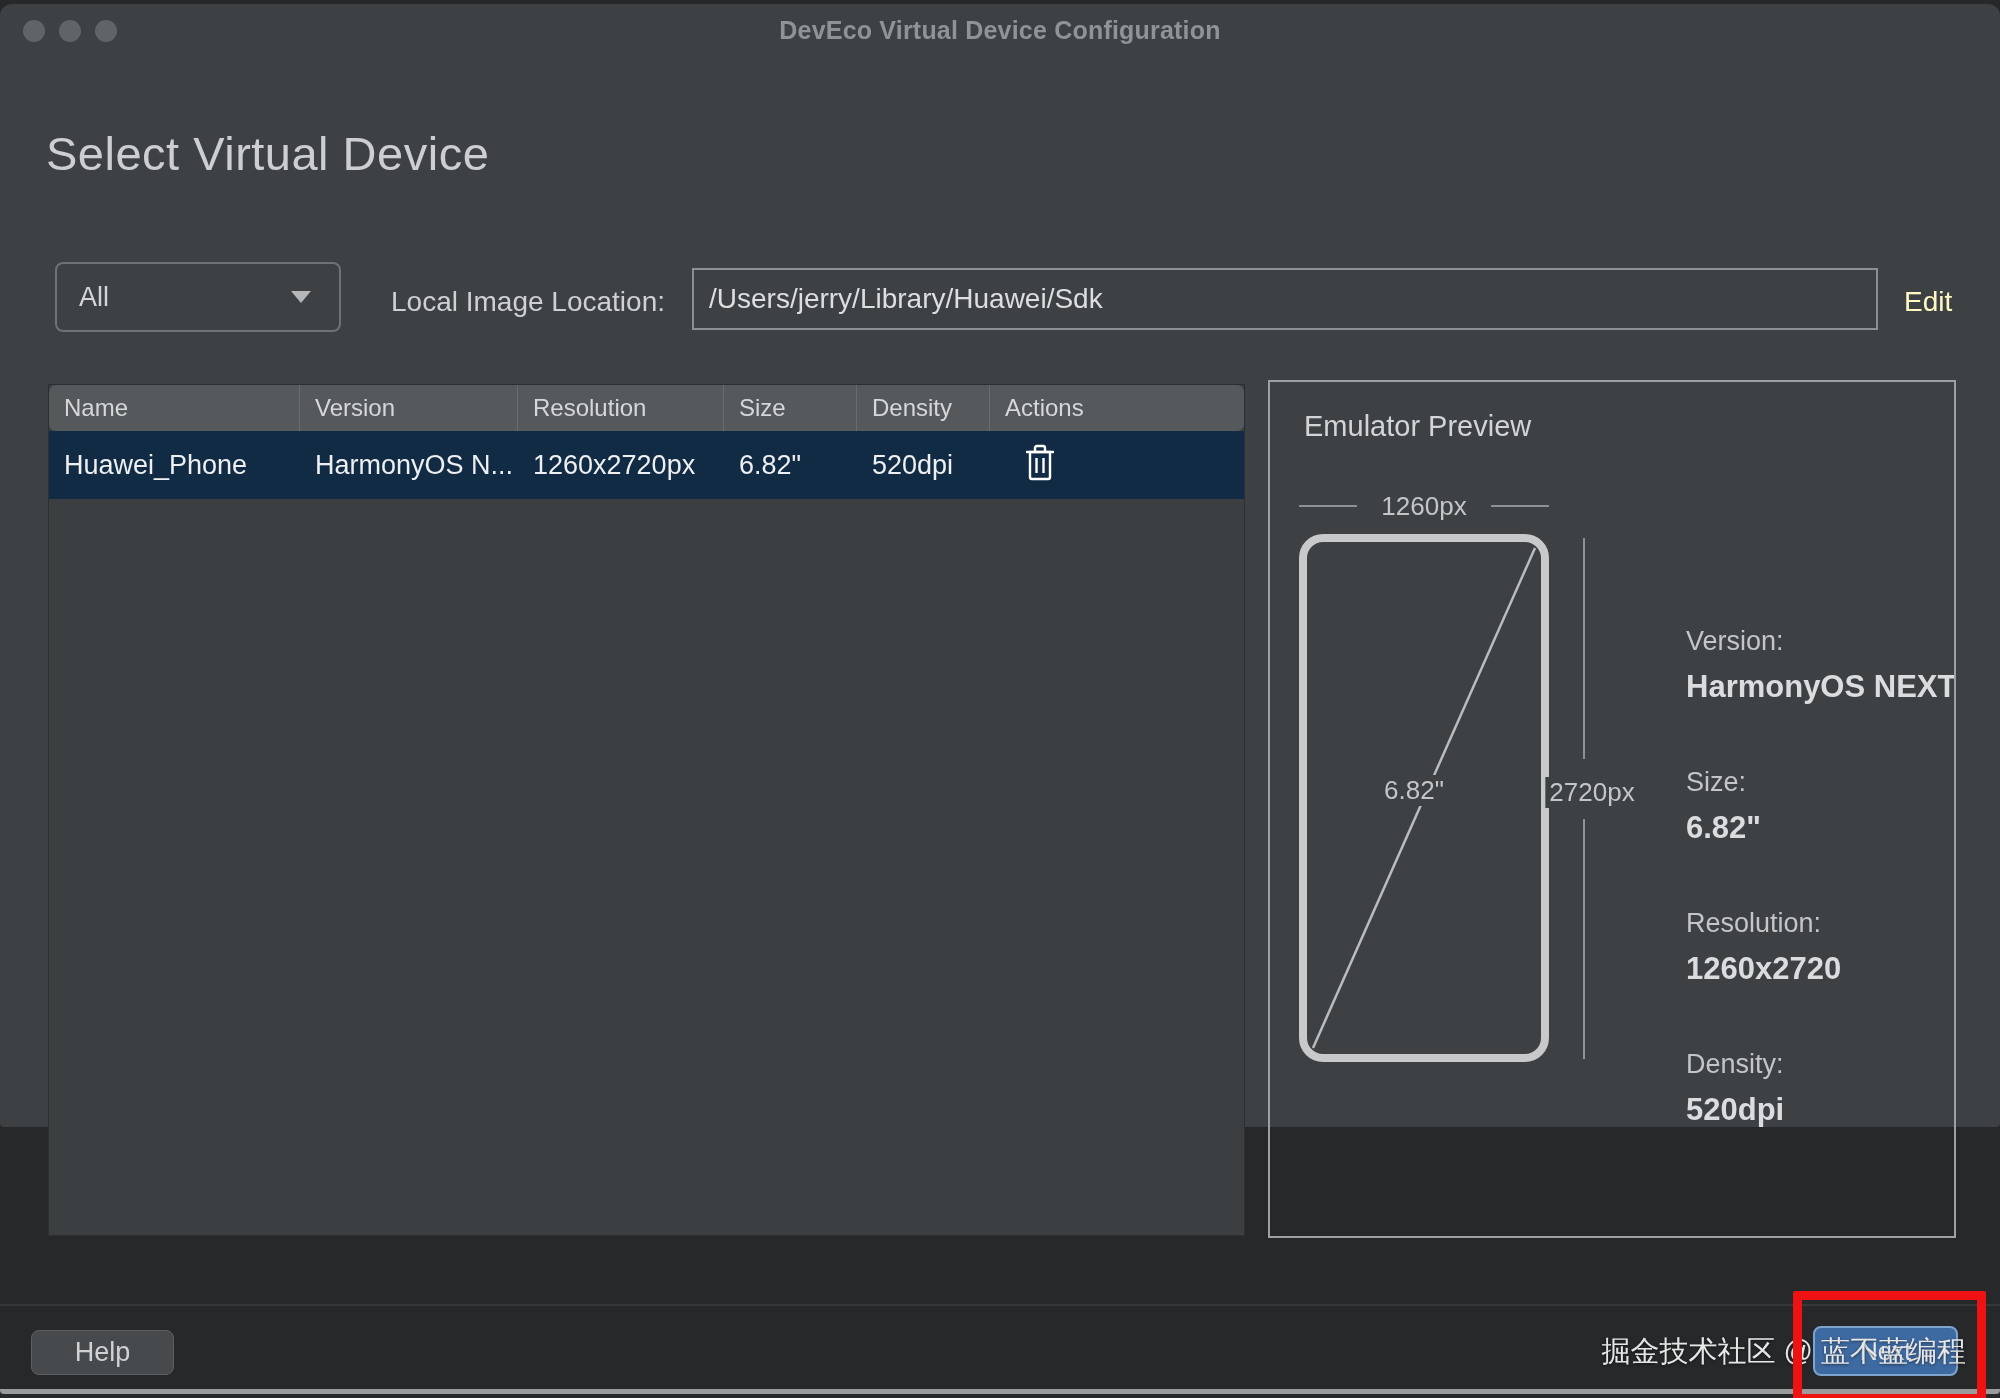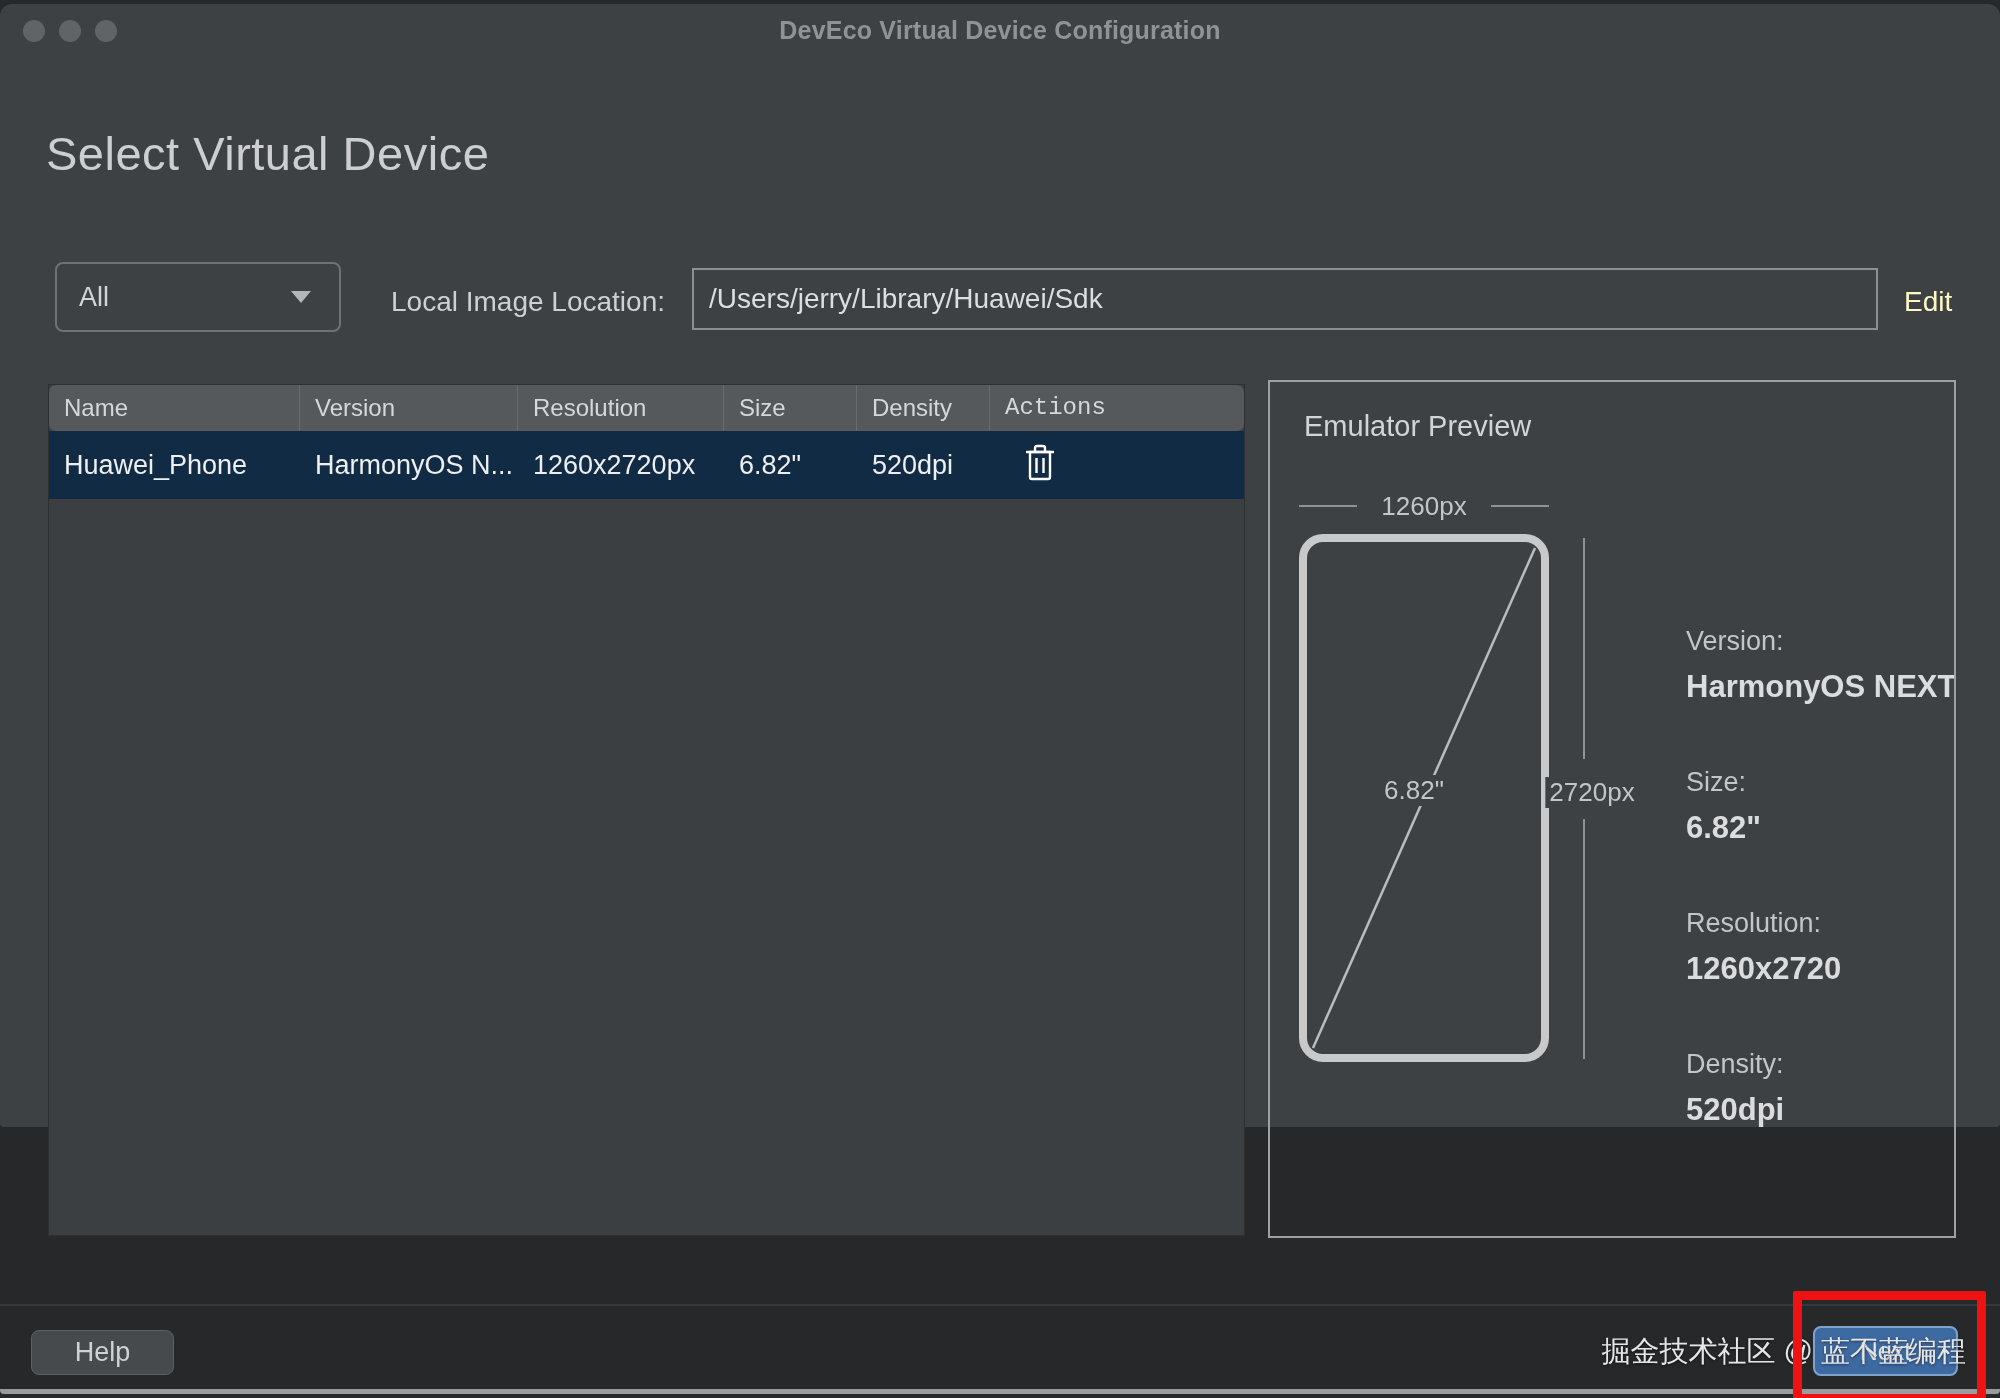--- a/index.html
+++ b/index.html
@@ -54,21 +54,21 @@
   
   .table {
     position:absolute; left:48px; top:380px; width:1197px; height:852px;
     background:#3c3f42; border:1px solid #2d2f31;
   }
   .t-head { display:flex; height:46px; background:#56595c; align-items:stretch;border-radius:7px; }
   .t-head .cell {
     font-size:24px; color:#d5d7d9; line-height:46px; padding-left:15px;
     border-right:1px solid #696c6f; overflow:hidden; white-space:nowrap;
   }
-  .t-head .cell:last-child { border-right:none;font-family:Liberation Mono, monospace; }
+  .t-head .cell:last-child { border-right:none; }
   .t-row {
     display:flex; height:68px; background:#112b44; align-items:center;
   }
   .t-row .cell {
     font-size:27px; color:#edeff1; padding-left:15px; overflow:hidden; white-space:nowrap;
   }
   .c-name { width:251px; } .c-version { width:218px; } .c-res { width:206px; }
   .c-size { width:133px; } .c-density { width:133px; } .c-actions { flex:1; }
   .trash-btn { margin-left:18px; width:34px; height:38px; display:inline-block; cursor:pointer; }
   

